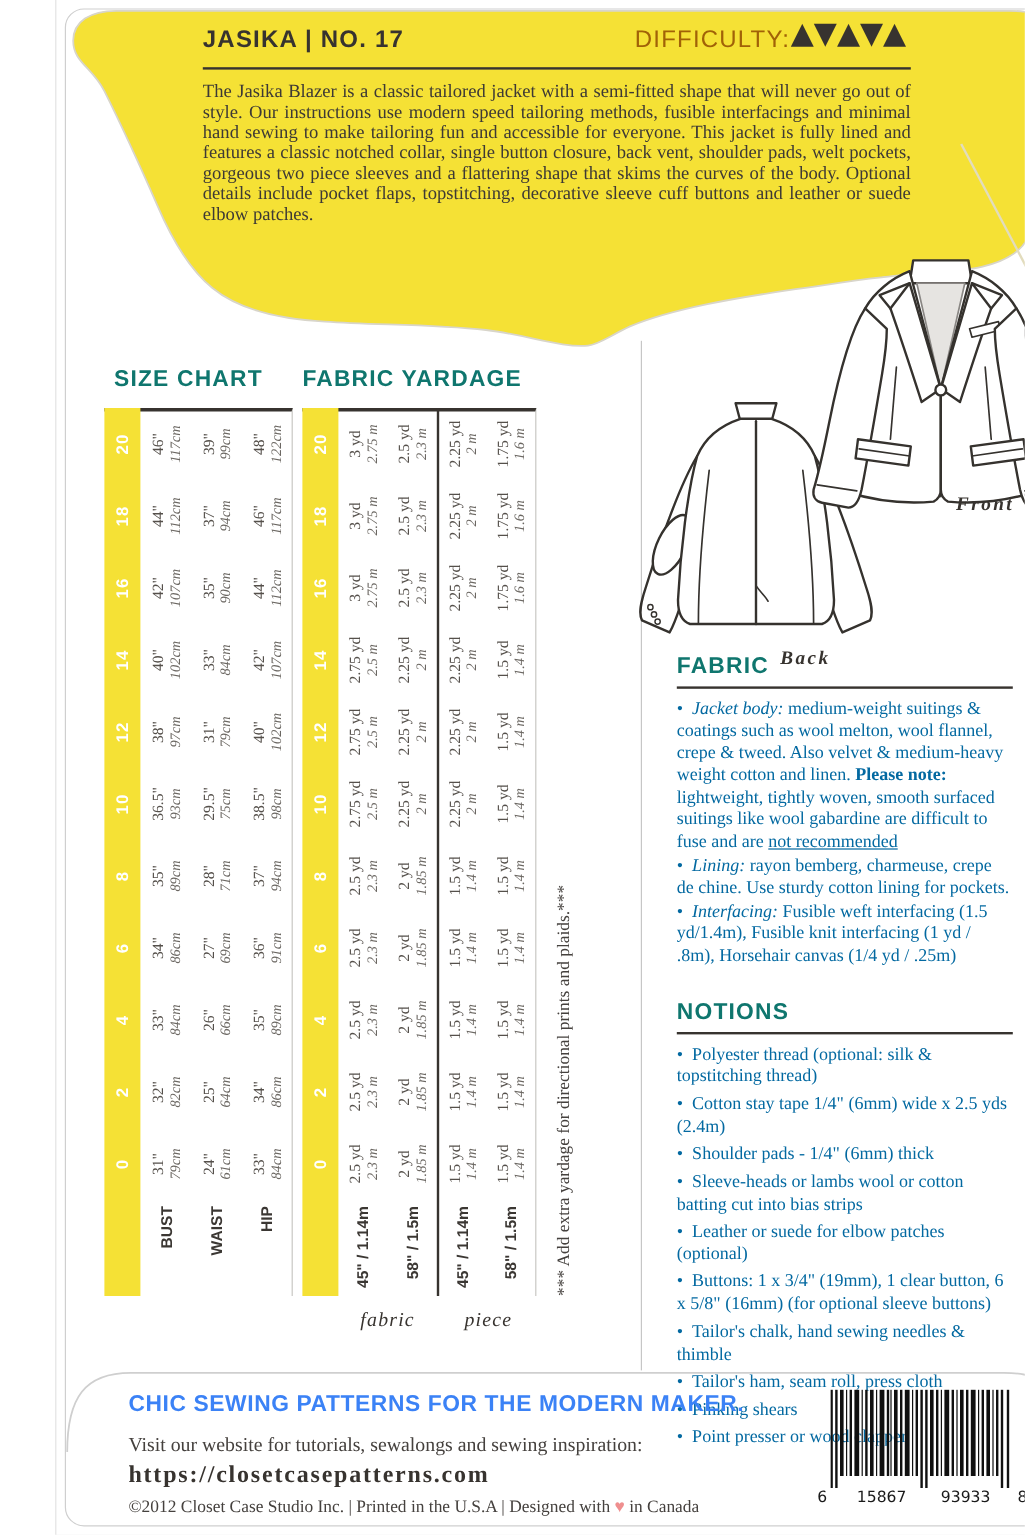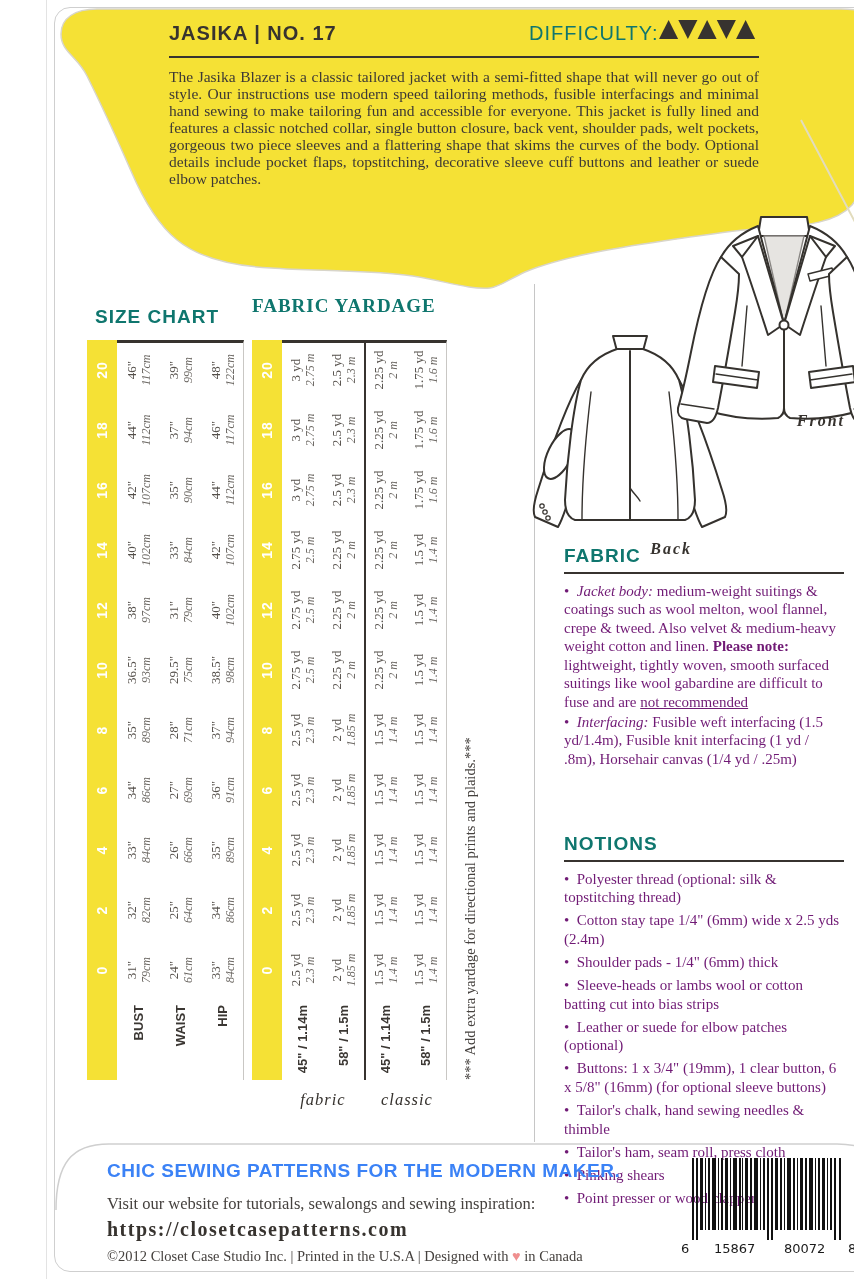--- a/index.html
+++ b/index.html
@@ -14,21 +14,21 @@
     border:1.5px solid #cfcfcf;border-radius:16px;pointer-events:none;
   }
   .flap-svg{position:absolute;left:0;top:0;}
   
   .hdr-title{
     position:absolute;left:122px;top:22px;font-family:"Liberation Sans","DejaVu Sans",sans-serif;
     font-weight:bold;font-size:20px;letter-spacing:1px;color:#37332F;
   }
   .hdr-diff{
     position:absolute;left:482px;top:22px;font-family:"Liberation Sans","DejaVu Sans",sans-serif;
-    font-size:20px;letter-spacing:1px;color:#0f766e;
+    font-size:20px;letter-spacing:1px;color:#a16207;
   }
   .hdr-tris{
     position:absolute;left:612px;top:13px;font-family:"DejaVu Sans",sans-serif;
     font-size:25px;letter-spacing:0px;color:#37332F;
   }
   .hdr-rule{position:absolute;left:122px;top:56px;width:590px;height:2px;background:#37332F;}
   .descr{
     position:absolute;left:122px;top:68px;width:590px;
     font-size:15.5px;line-height:17px;text-align:justify;color:#3D3935;
   }
@@ -63,21 +63,21 @@
   .grp-label{
     position:absolute;width:84px;text-align:center;font-style:italic;font-size:16.5px;color:#37332F;letter-spacing:1px;
   }
   .col-divider{position:absolute;left:487px;top:284px;width:1px;height:858px;background:#c6c6c6;}
   .illus{position:absolute;}
   .illus-label{
     position:absolute;font-style:italic;font-weight:bold;font-size:16px;color:#37332F;letter-spacing:2px;text-align:right;width:120px;
   }
   .right-sec{position:absolute;left:517px;width:280px;}
   .right-sec .rule{height:1.5px;background:#37332F;margin-top:5px;margin-bottom:8px;}
-  .bullets{font-size:15px;line-height:18.6px;color:#701a75;}
+  .bullets{font-size:15px;line-height:18.6px;color:#0369a1;}
   .bullets .bullet-item{margin-bottom:1px;}
   .bullets .bullet-item::before{content:"•\00a0\00a0";}
   .notions .bullet-item{margin-bottom:4.5px;}
   .seg-i{font-style:italic;}
   .seg-b{font-weight:bold;}
   .seg-u{text-decoration:underline;}
   .seg-heart{color:#EF8F8F;}
   
   .footer-seam{position:absolute;left:0;top:0;}
   .ft-tagline{
@@ -109,21 +109,21 @@
     <path d="M754,120 L808,222" stroke="#e2dcbd" stroke-width="2" fill="none"></path>
   </svg>
 
   <div class="hdr-title">JASIKA | NO. 17</div>
   <div class="hdr-diff">DIFFICULTY:</div>
   <div class="hdr-tris">▲▼▲▼▲</div>
   <div class="hdr-rule"></div>
   <div class="descr">The Jasika Blazer is a classic tailored jacket with a semi-fitted shape that will never go out of style. Our instructions use modern speed tailoring methods, fusible interfacings and minimal hand sewing to make tailoring fun and accessible for everyone. This jacket is fully lined and features a classic notched collar, single button closure, back vent, shoulder pads, welt pockets, gorgeous two piece sleeves and a flattering shape that skims the curves of the body. Optional details include pocket flaps, topstitching, decorative sleeve cuff buttons and leather or suede elbow patches.</div>
 
   <div class="sec-h" style="left:48px;top:306px;">SIZE CHART</div>
-  <div class="sec-h" style="left:205px;top:295px;font-family:Liberation Serif, serif;">FABRIC YARDAGE</div>
+  <div class="sec-h" style="left:205px;top:306px;">FABRIC YARDAGE</div>
 
   <div class="rotwrap" style="left:40px;top:340px;width:156px;height:740px;">
     <div class="rot nat-table" id="size-chart-table" style="width:740px;grid-template-columns:80px repeat(11,60px);grid-template-rows:30px 42px 42px 42px;">
         <div class="hd"></div>
         <div class="hd">0</div>
         <div class="hd">2</div>
         <div class="hd">4</div>
         <div class="hd">6</div>
         <div class="hd">8</div>
         <div class="hd">10</div>
@@ -465,21 +465,21 @@
           <div class="met">1.6 m</div>
         </div>
       </div>
   </div>
 
   <div class="rotwrap" style="left:412px;top:340px;width:22px;height:740px;">
     <div class="rot rot-note">*** Add extra yardage for directional prints and plaids.***</div>
   </div>
 
   <div class="grp-label" style="left:234px;top:1090px;">fabric</div>
-  <div class="grp-label" style="left:318px;top:1090px;">classic</div>
+  <div class="grp-label" style="left:318px;top:1090px;">piece</div>
 
   <div class="col-divider"></div>
 
   <svg class="illus" style="left:480px;top:330px;" width="205" height="205" viewBox="0 0 205 205">
     <g fill="#ffffff" stroke="#35322e" stroke-width="2" stroke-linejoin="round" stroke-linecap="round">
       <path d="M86,6 L120,6 L116,21 L90,21 Z"></path>
       <path d="M54,50 C42,70 26,112 11,160 C7,172 5,181 8,187 L31,197 C37,187 45,160 53,130 C57,114 61,90 63,70 Z"></path>
       <ellipse cx="33" cy="124" rx="12" ry="27" transform="rotate(26 33 124)"></ellipse>
       <path d="M152,50 C164,70 180,112 195,160 C199,172 201,181 198,187 L175,197 C169,187 161,160 153,130 C149,114 145,90 143,70 Z"></path>
       <path d="M90,19 C72,25 60,36 54,50 C46,78 40,130 38,170 C38,182 42,188 48,190 L158,190 C164,188 168,182 168,170 C166,130 160,78 152,50 C146,36 134,25 116,19 Z"></path>
@@ -519,20 +519,21 @@
       <path d="M115,120 L115,202" fill="none" stroke-width="1.2" stroke-dasharray="2.5,2.5"></path>
     </g>
   </svg>
   <div class="illus-label" style="left:678px;top:412px;">Front</div>
 
   <div class="right-sec" style="top:545px;">
     <div class="sec-h" style="position:static;">FABRIC</div>
     <div class="rule"></div>
     <div class="bullets" id="fabric-bullets">
         <div class="bullet-item"><span class="seg-i">Jacket body:</span><span> medium-weight suitings &amp; coatings such as wool melton, wool flannel, crepe &amp; tweed. Also velvet &amp; medium-heavy weight cotton and linen. </span><span class="seg-b">Please note:</span><span> lightweight, tightly woven, smooth surfaced suitings like wool gabardine are difficult to fuse  and are </span><span class="seg-u">not recommended</span></div>
+        <div class="bullet-item"><span class="seg-i">Lining:</span><span> rayon bemberg,  charmeuse, crepe de chine. Use sturdy cotton lining for pockets.</span></div>
         <div class="bullet-item"><span class="seg-i">Interfacing:</span><span> Fusible weft interfacing (1.5 yd/1.4m), Fusible knit interfacing (1 yd / .8m), Horsehair canvas (1/4 yd / .25m)</span></div>
       </div>
   </div>
 
   <div class="right-sec" style="top:833px;">
     <div class="sec-h" style="position:static;">NOTIONS</div>
     <div class="rule"></div>
     <div class="bullets notions" id="notions-bullets">
         <div class="bullet-item">Polyester thread (optional: silk &amp; topstitching thread)</div>
         <div class="bullet-item">Cotton stay tape 1/4" (6mm) wide x 2.5 yds (2.4m)</div>
@@ -593,18 +594,18 @@
           <rect x="130" y="0" width="3" height="72"></rect>
         <rect x="135" y="0" width="1" height="72"></rect>
           <rect x="138" y="0" width="2" height="72"></rect>
         <rect x="142" y="0" width="2" height="82"></rect>
           <rect x="147" y="0" width="2" height="82"></rect>
       </g>
     </svg>
     <div class="digits">
       <span style="left:-11px;">6</span>
       <span style="left:22px;">15867</span>
-      <span style="left:92px;">80072</span>
+      <span style="left:92px;">93933</span>
       <span style="left:156px;">8</span>
     </div>
   </div>
 
 </div>
 
 </body></html>

